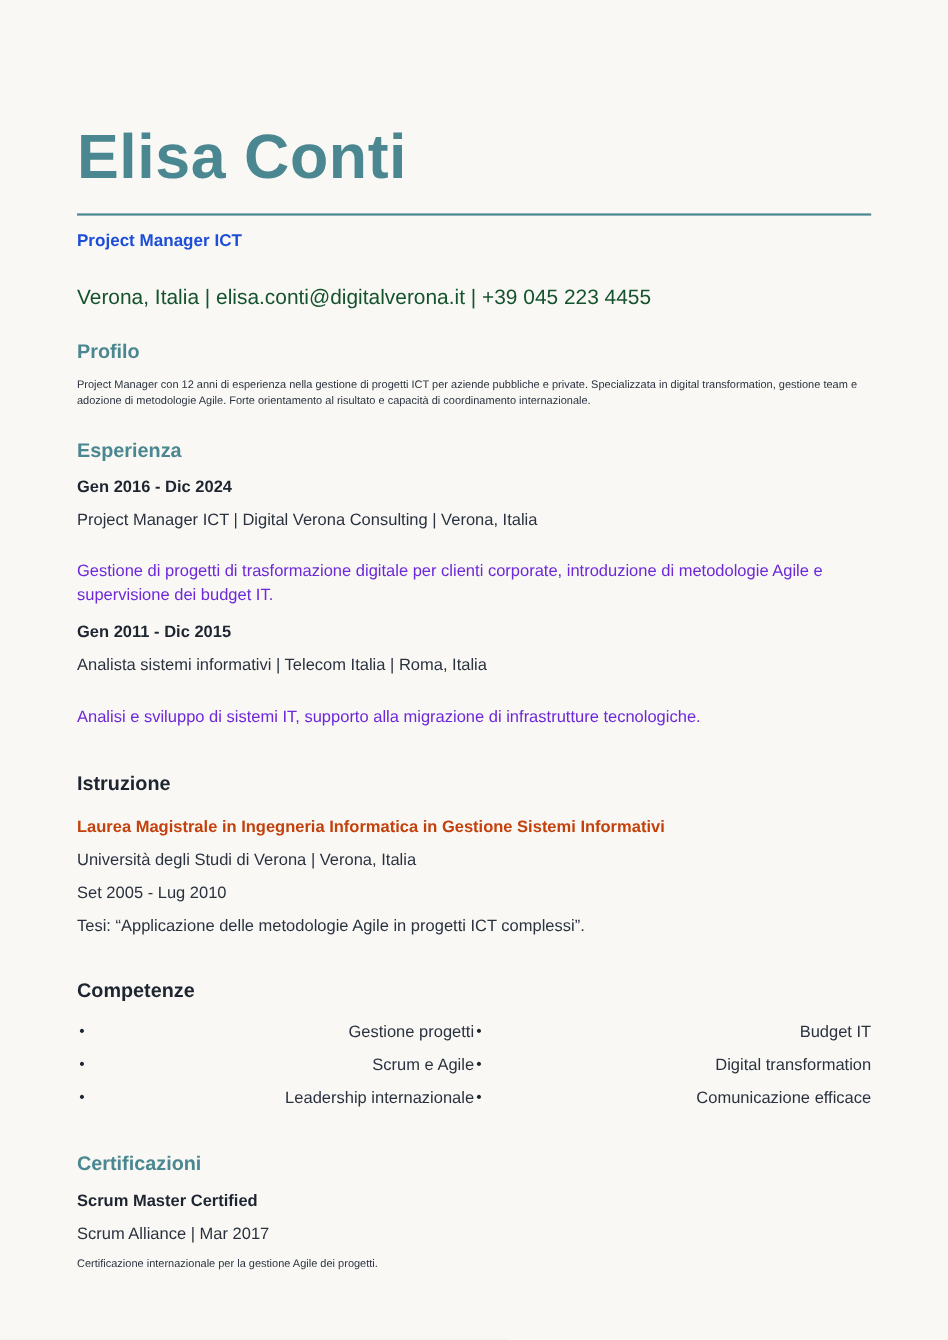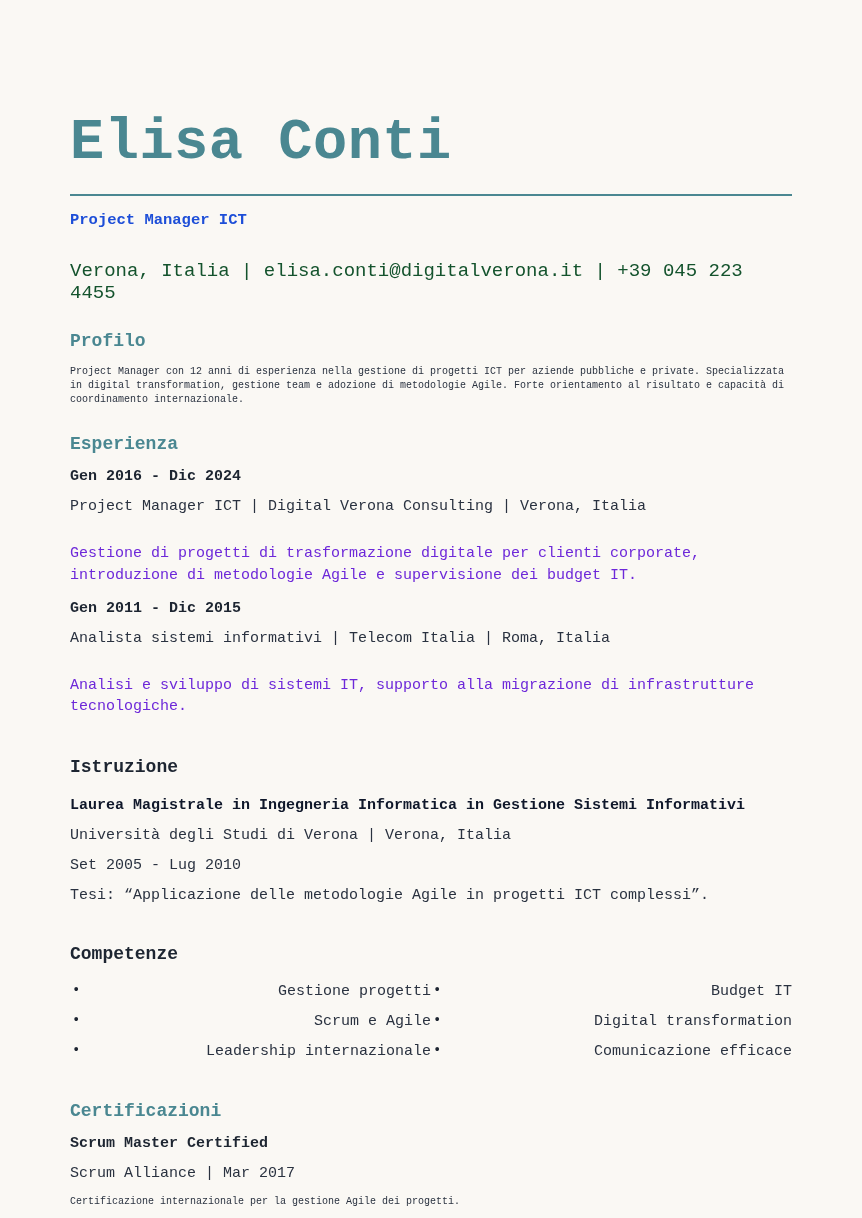--- a/index.html
+++ b/index.html
@@ -2,21 +2,21 @@
 <html><head>
 <meta charset="utf-8">
 <style>
   * { margin: 0; padding: 0; box-sizing: border-box; }
   html, body { background: #e9e7e2; }
   .page {
     width: 862px;
     height: 1218px;
     margin: 0 auto;
     background: #faf8f4;
-    font-family: Liberation Mono, monospace;
+    font-family: Liberation Sans, sans-serif;
     color: #242b35;
     overflow: hidden;
     position: relative;
   }
   .content {
     padding: 112px 70px 0 70px;
   }
   .name {
     font-size: 57px;
     font-weight: 700;
@@ -69,21 +69,21 @@
   .entry-desc {
     font-size: 15px;
     line-height: 1.42;
     color: #6d28d9;
     margin-bottom: 14px;
     margin-top: 28px;
   }
   .degree {
     font-size: 15px;
     font-weight: 700;
-    color: #0f172a;
+    color: #c2410c;
     margin-bottom: 13px;
   }
   .skills-columns {
     display: flex;
     margin-top: 18px;
   }
   .skills-col {
     width: 50%;
     list-style: none;
   }

